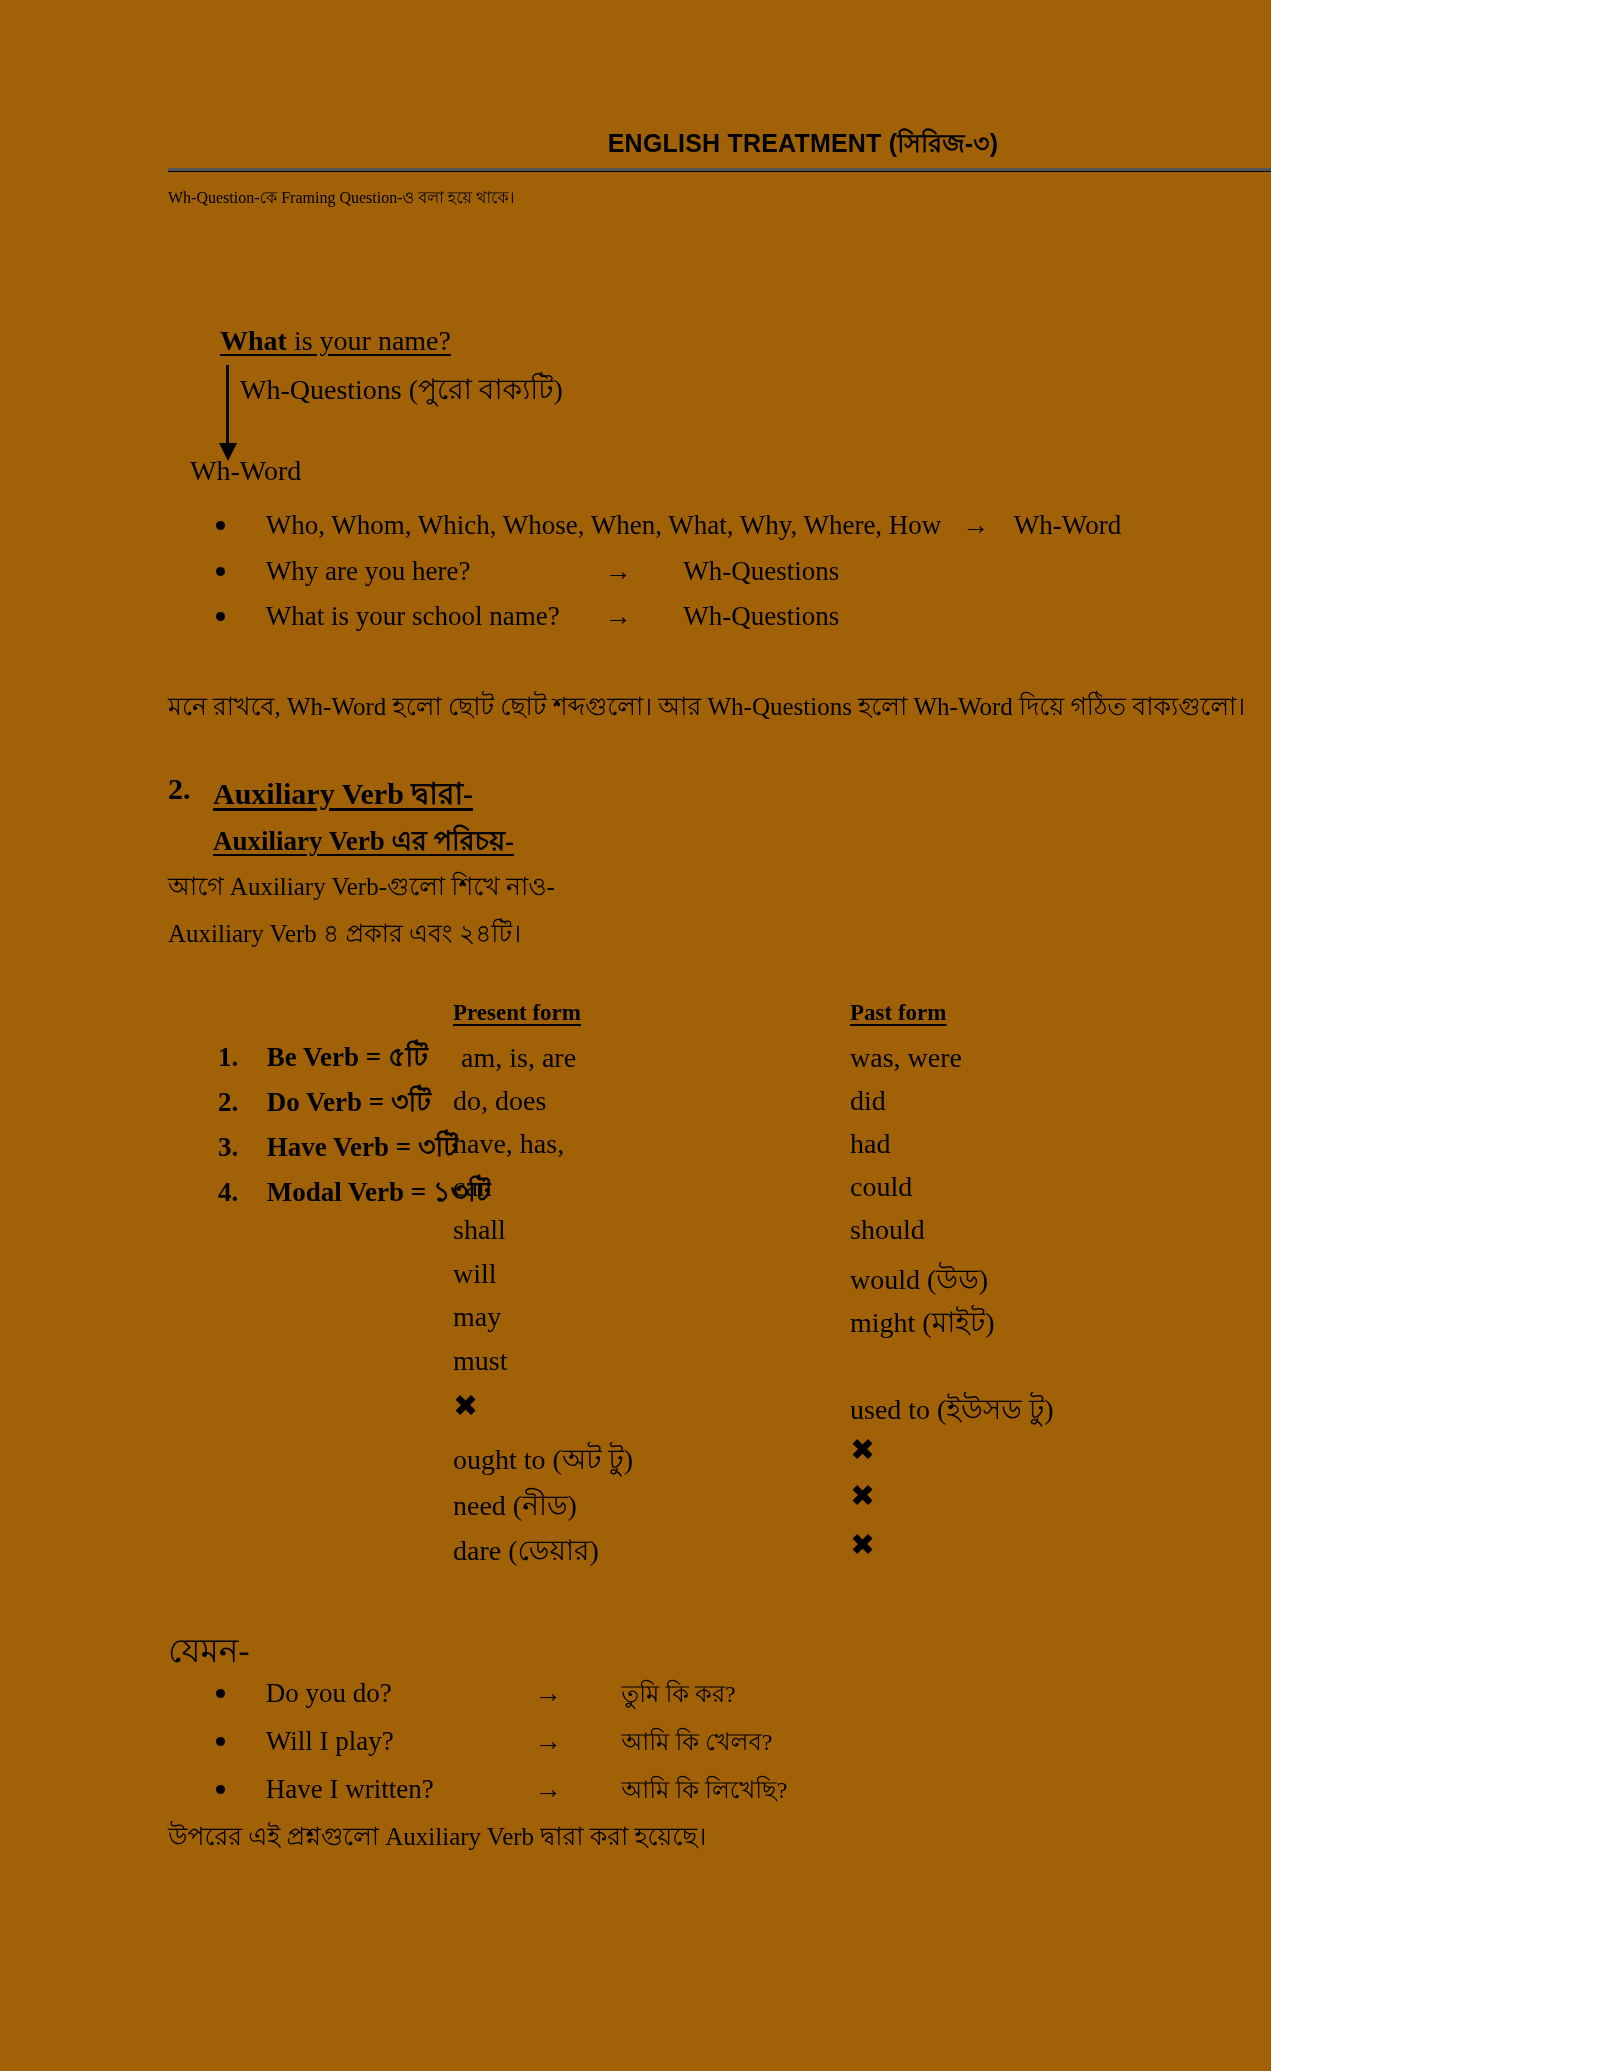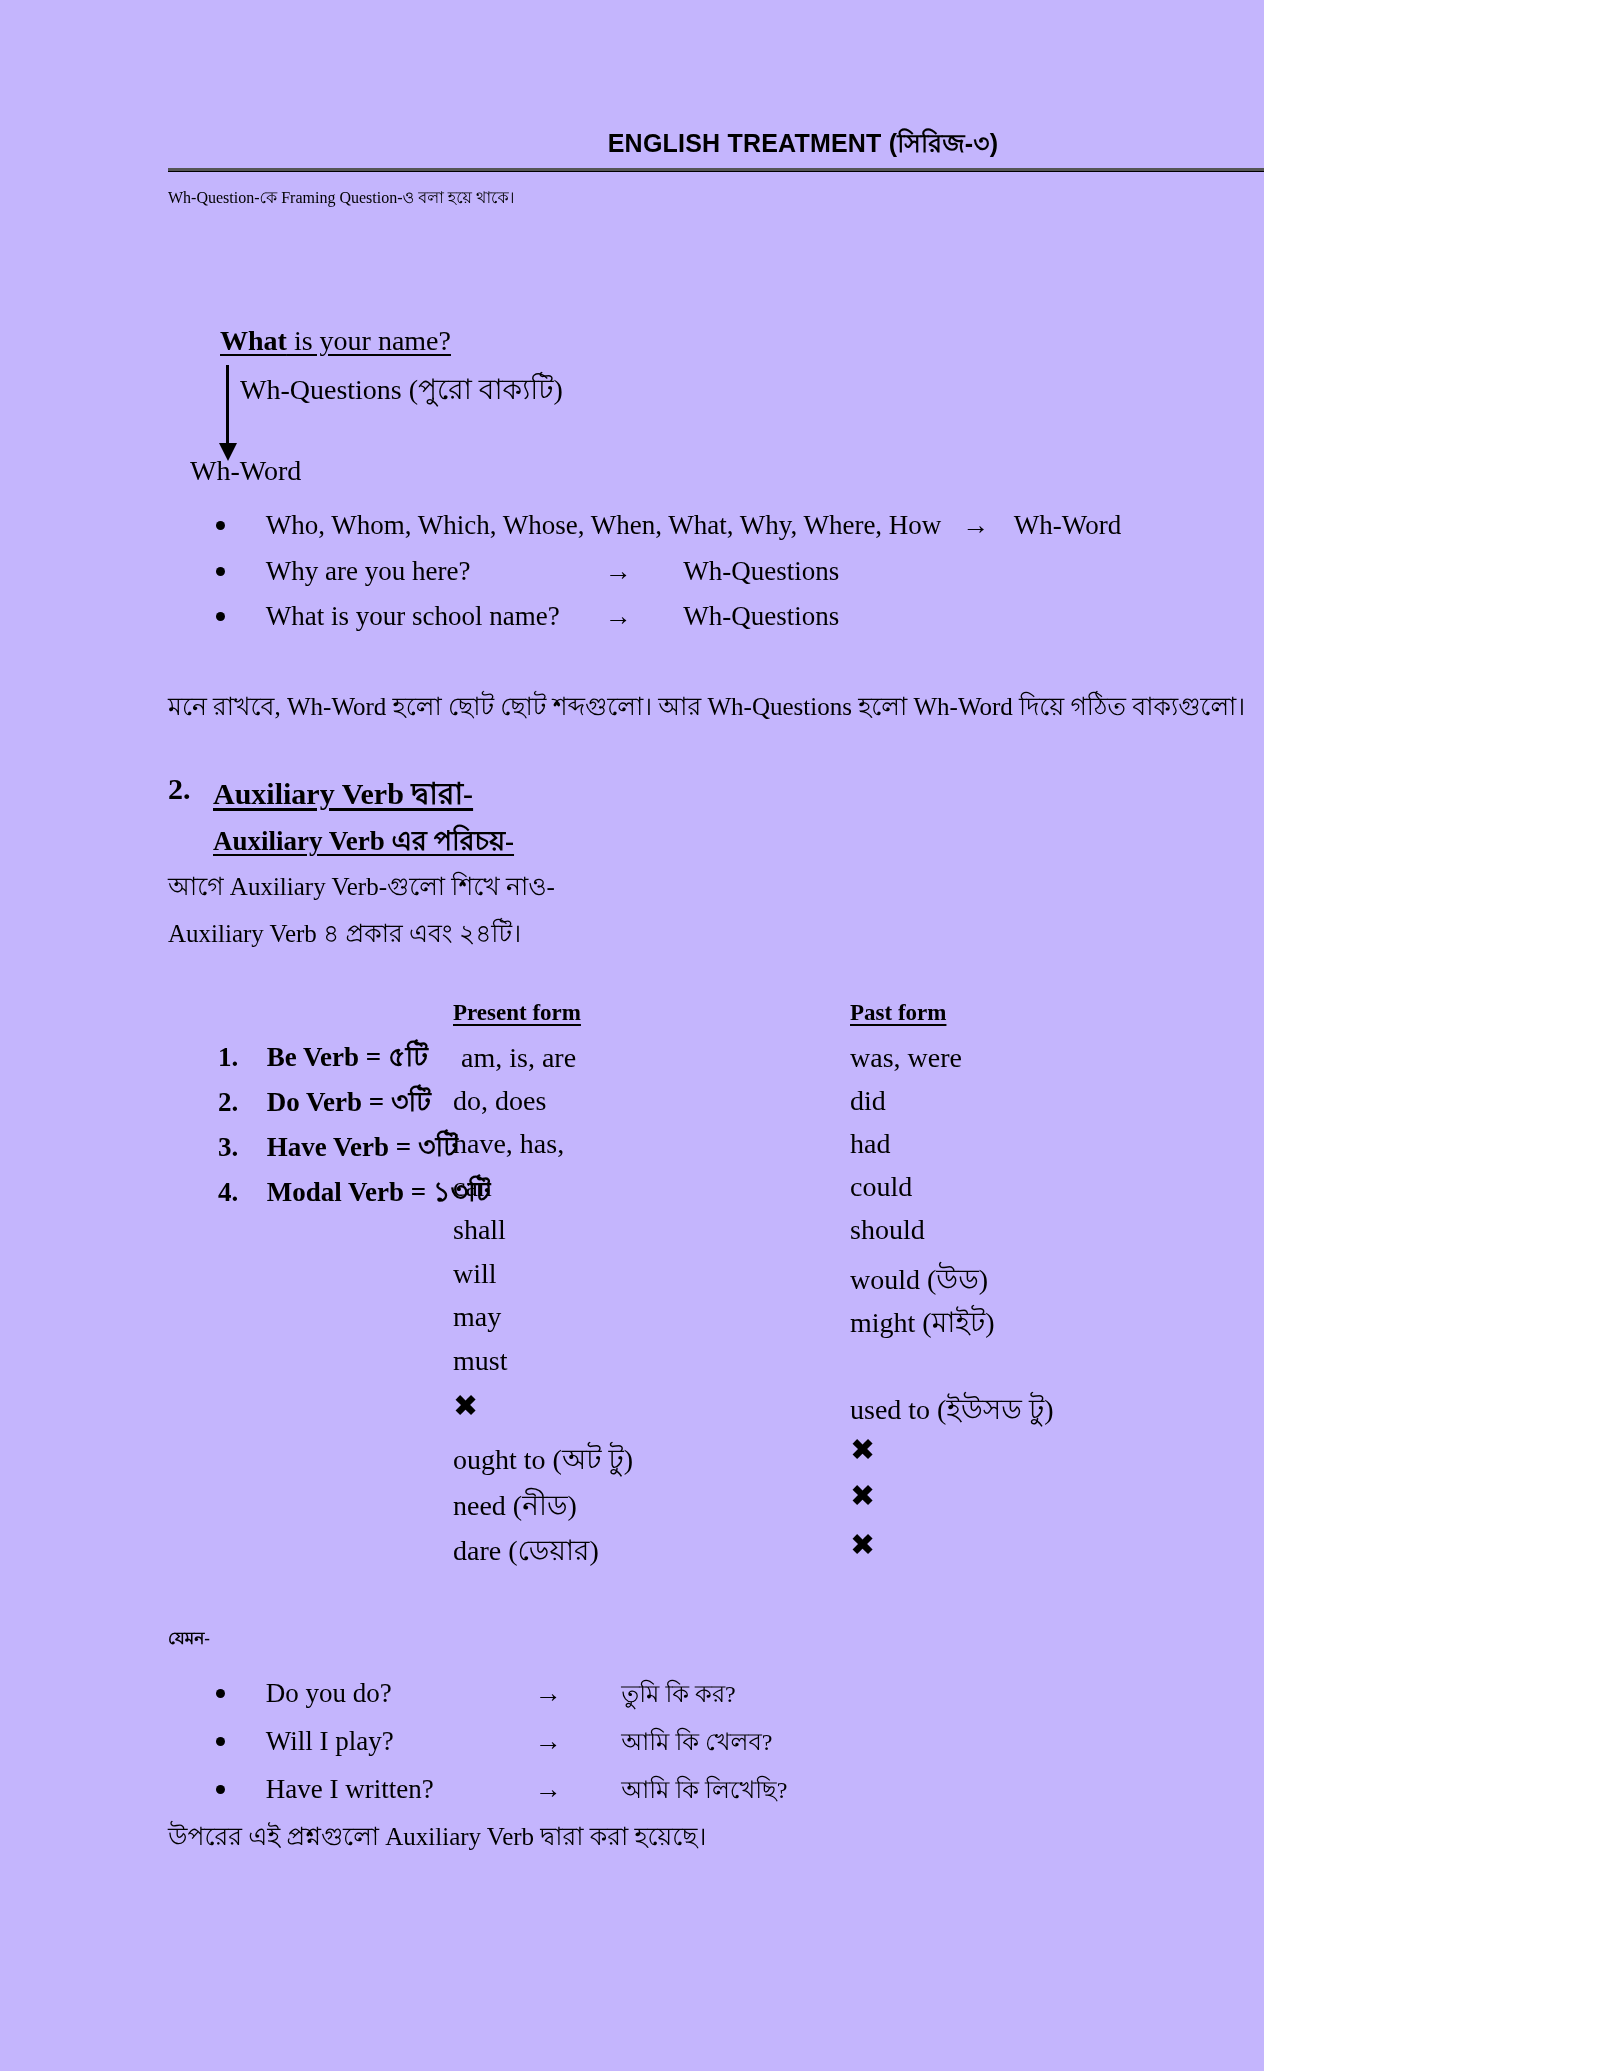--- a/index.html
+++ b/index.html
@@ -8,22 +8,23 @@
     background: #ffffff;
   }
   body {
     font-family: "Liberation Serif", "DejaVu Serif", serif;
     color: #000000;
   }
   #page {
     position: relative;
     width: 1264px;
     height: 2071px;
-    background: #c4b5fd;
+    background: #a16207;
     overflow: hidden;
+    padding-left: 7px;
   }
   .inner {
     position: absolute;
     left: 168px;
     top: 0;
     width: 1270px;
   }
 
   
   .pg-header {
@@ -236,21 +237,21 @@
     <div class="col-cell" style="left:682px; top:1128px;">had</div>
     <div class="col-cell" style="left:682px; top:1171px;">could</div>
     <div class="col-cell" style="left:682px; top:1214px;">should</div>
     <div class="col-cell" style="left:682px; top:1258px;">would (উড)</div>
     <div class="col-cell" style="left:682px; top:1301px;">might (মাইট)</div>
     <div class="col-cell" style="left:682px; top:1388px;">used to (ইউসড টু)</div>
     <div class="xmark" style="left:682px; top:1432px;">✖</div>
     <div class="xmark" style="left:682px; top:1478px;">✖</div>
     <div class="xmark" style="left:682px; top:1527px;">✖</div>
 
-    <div class="blk bn" style="left:0; top:1625px; font-size:17px;font-weight:bold;">যেমন-</div>
+    <div class="blk bn" style="left:0; top:1625px; font-size:33px;">যেমন-</div>
 
     <div class="bullet-row" style="left:48px; top:1675px;">
       <span class="dot"></span>
       <span class="cell" style="margin-left:34px; width:262px;">Do you do?</span>
       <span class="cell arrow-glyph" style="width:80px;">→</span>
       <span class="cell bn" style="font-size:24px;">তুমি কি কর?</span>
     </div>
 
     <div class="bullet-row" style="left:48px; top:1723px;">
       <span class="dot"></span>

